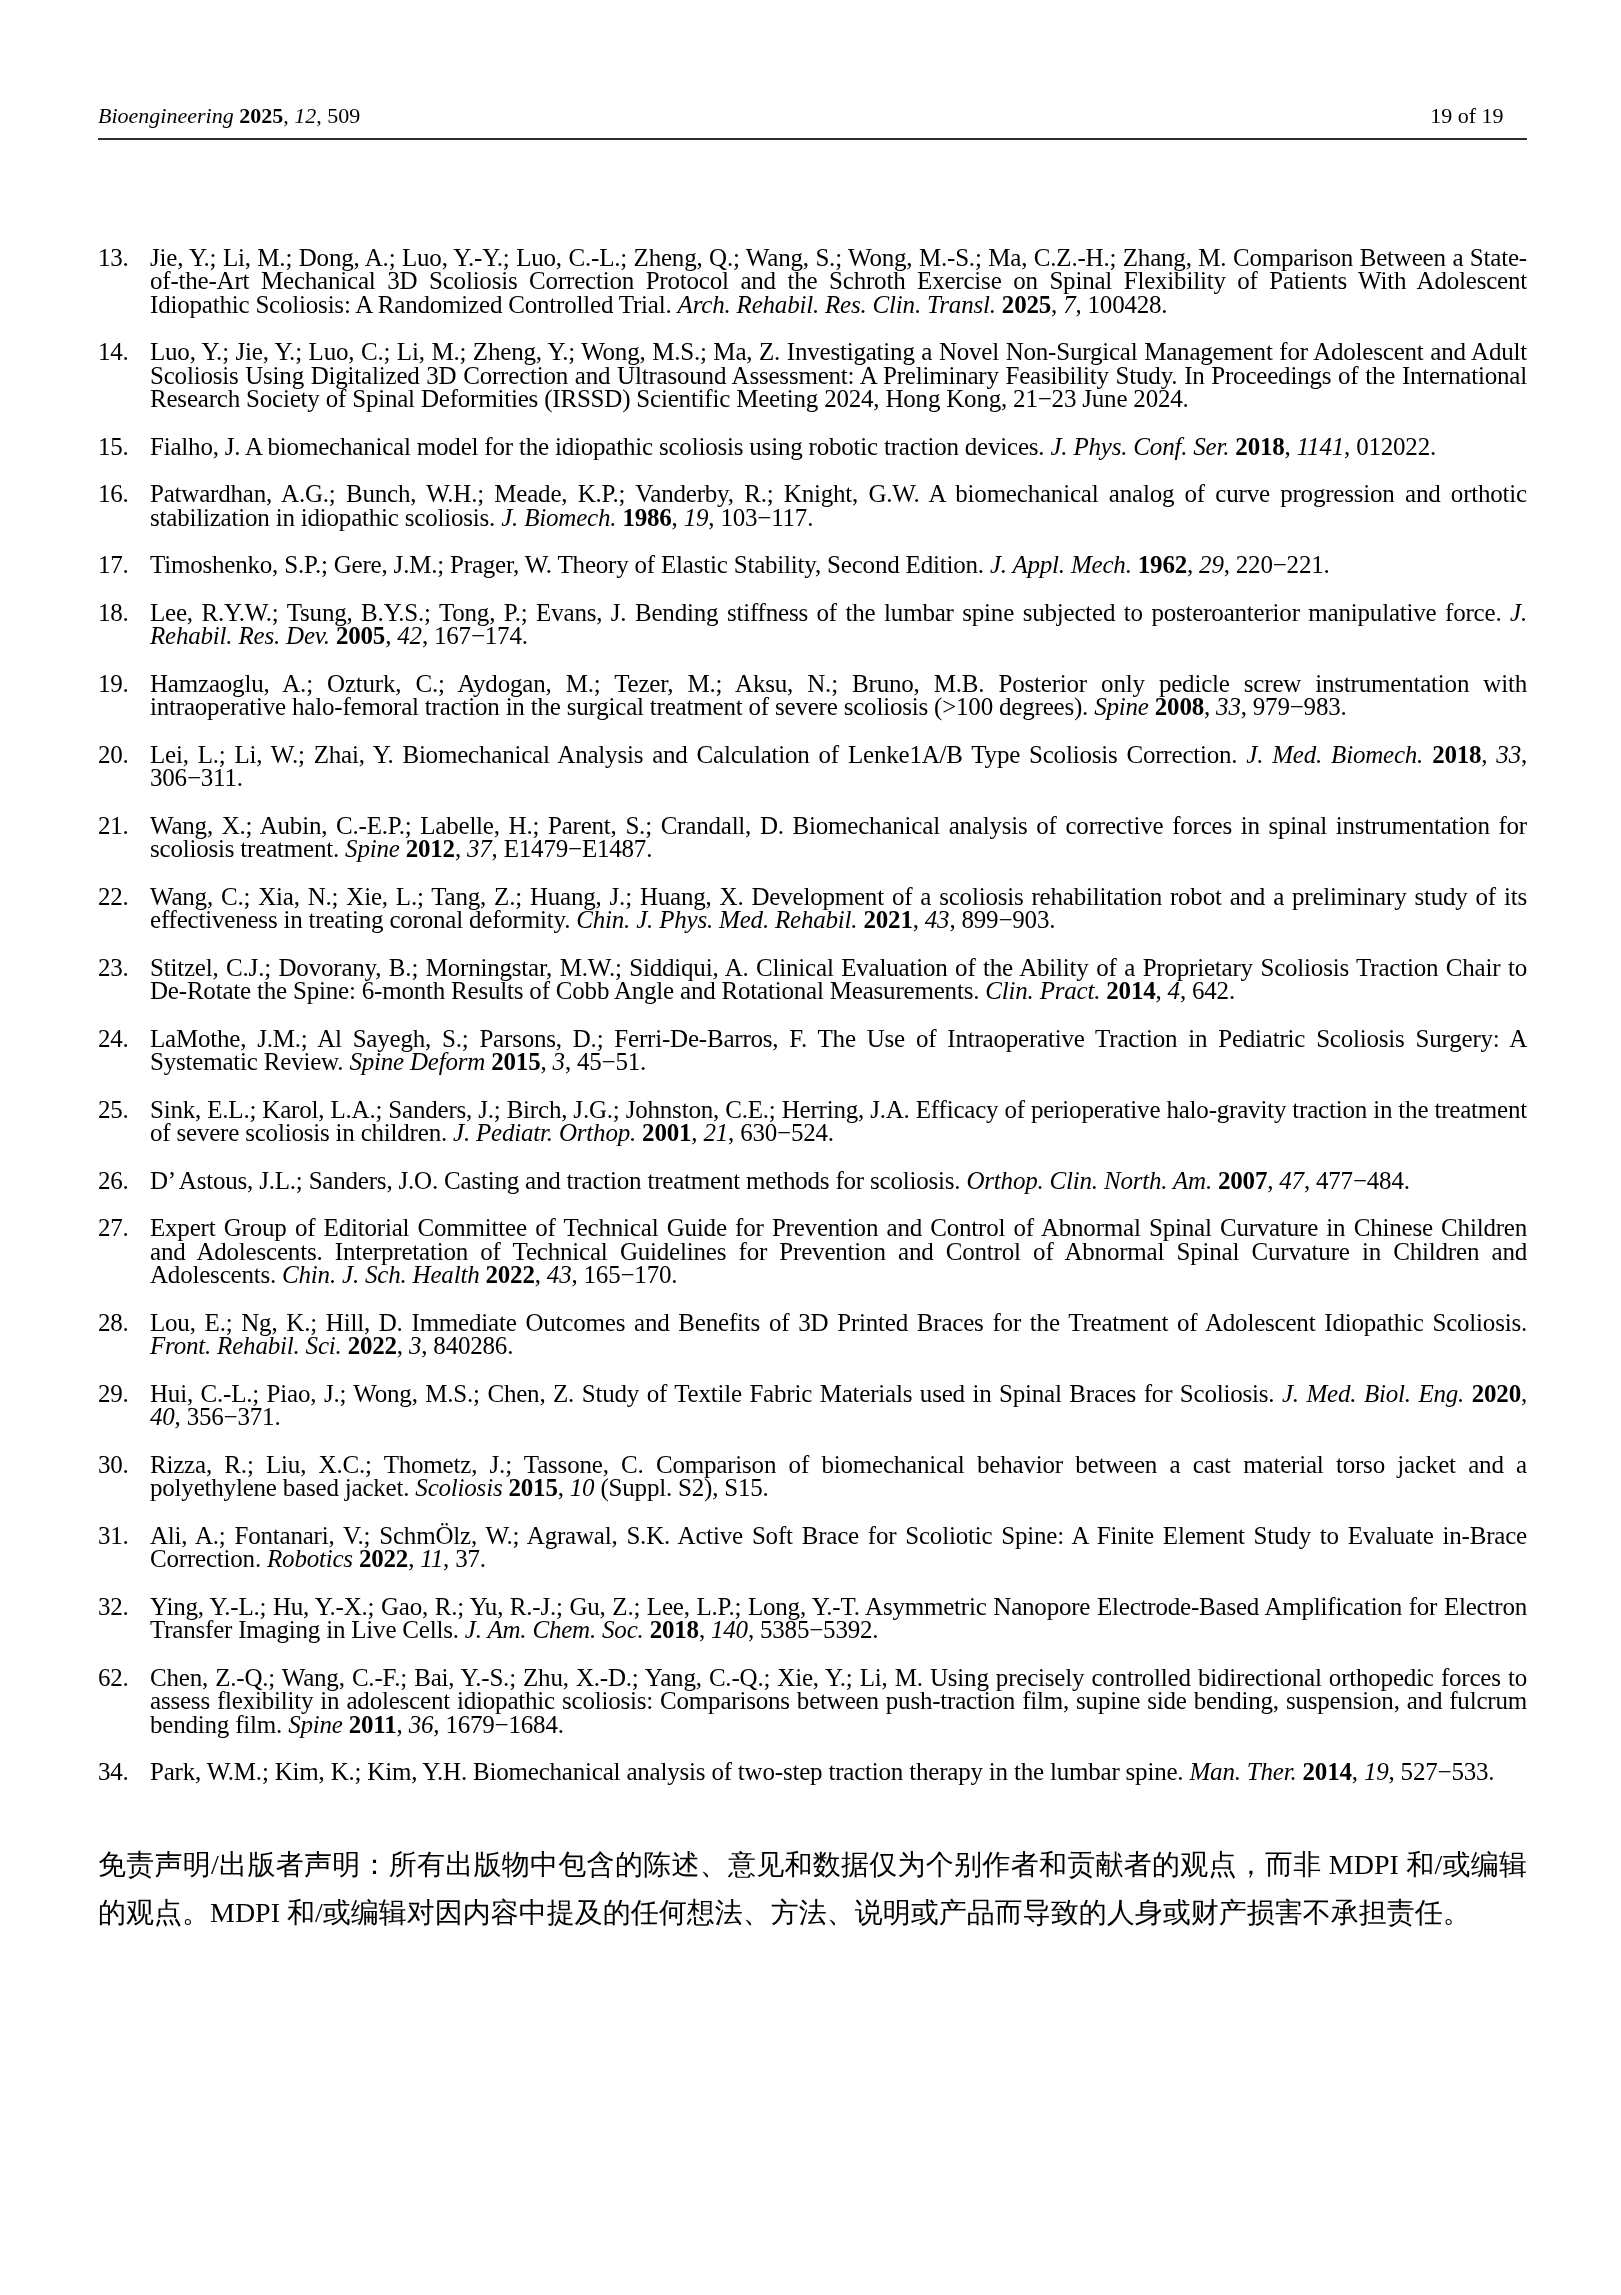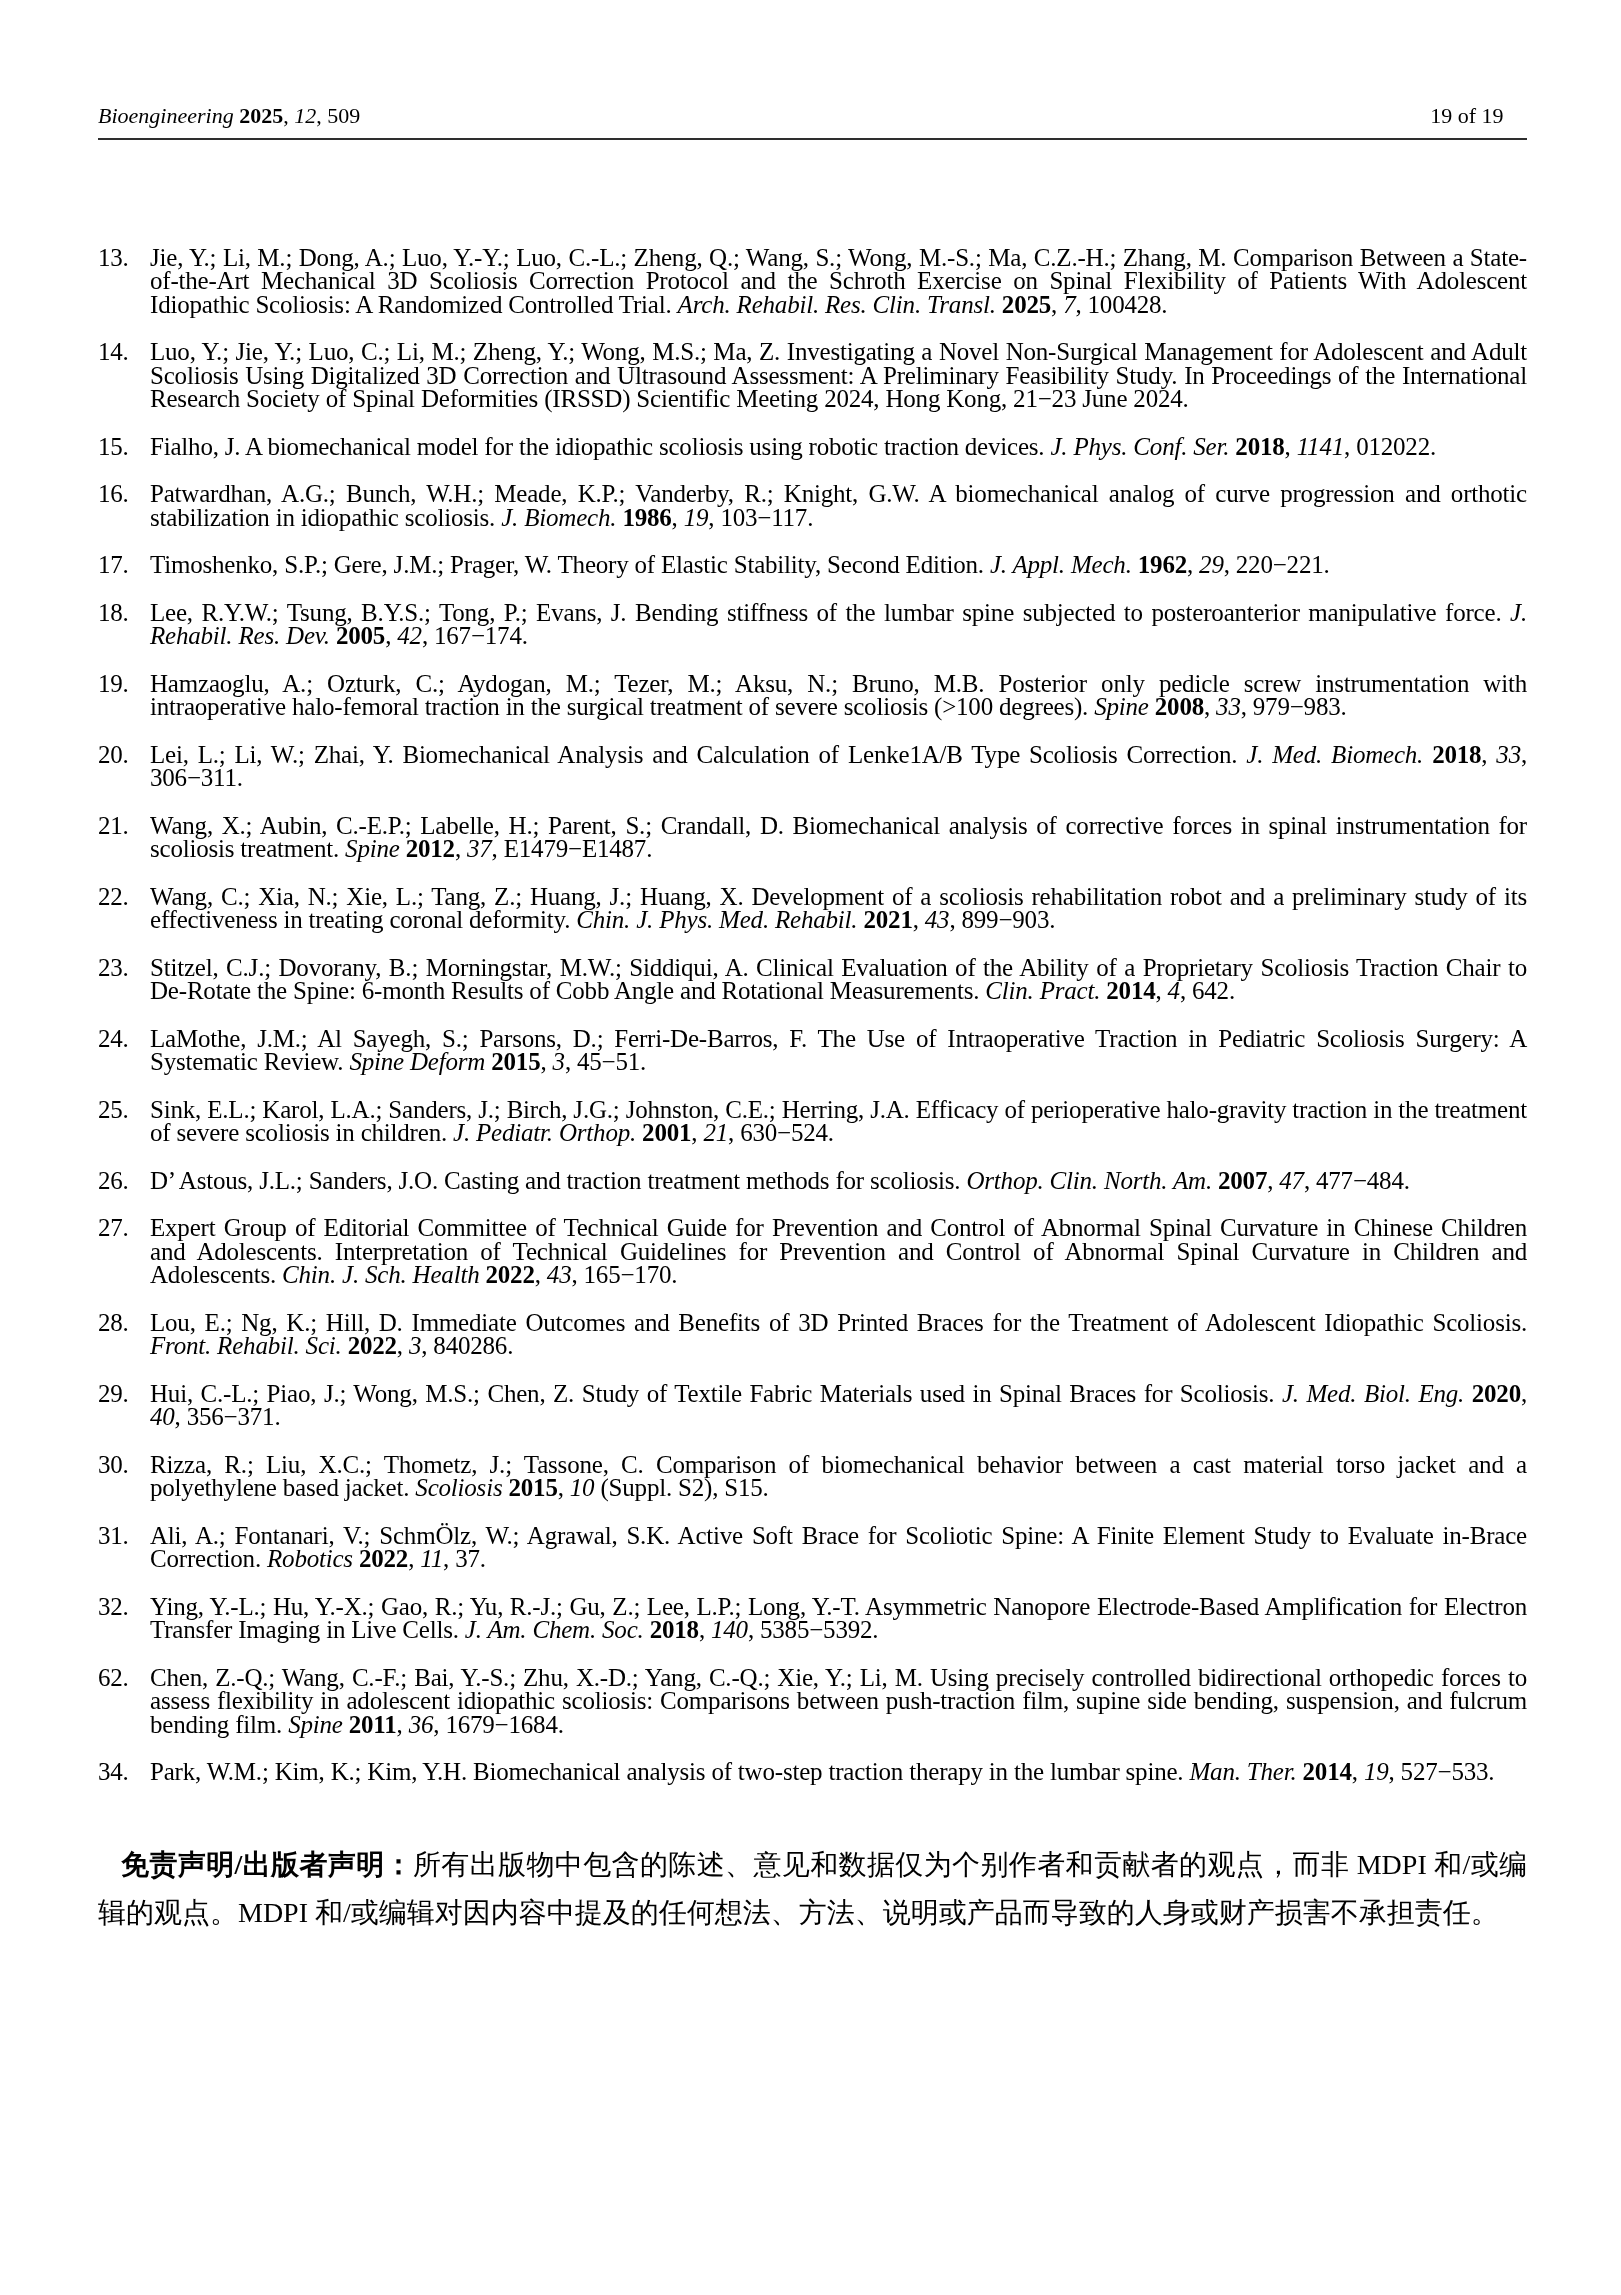--- a/index.html
+++ b/index.html
@@ -56,21 +56,21 @@
   .i { font-style: italic; }
   .b { font-weight: 700; }
   
   .disclaimer {
     margin-top: 57px;
     font-size: 28px;
     line-height: 48px;
     text-align: justify;
     text-align-last: left;
   }
-  .disclaimer .b { font-weight: 700; margin-left: 23px; }
+  .disclaimer .b { font-weight: 400; }
 </style>
 </head>
 <body>
 
 <div class="page">
 
   <div class="header">
     <span class="journal-cite"><span class="i">Bioengineering</span><span> </span><span class="b">2025</span><span>, </span><span class="i">12</span><span>, 509</span></span>
     <span class="page-indicator">19 of 19</span>
   </div>

